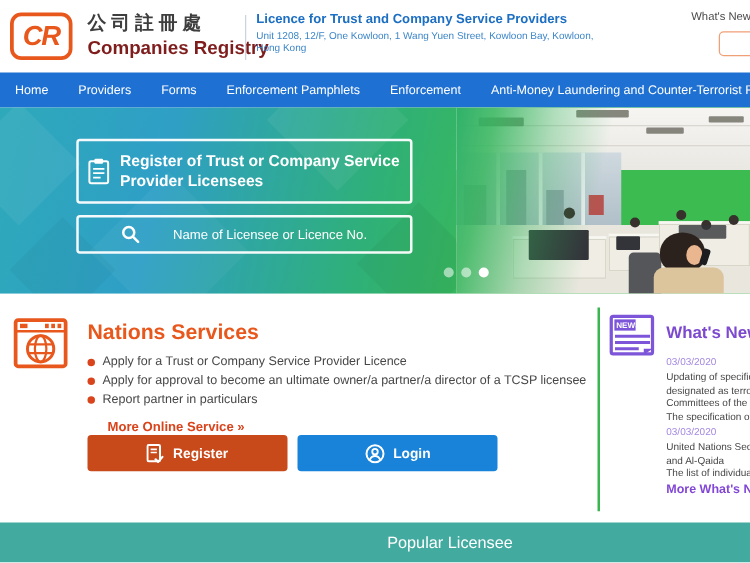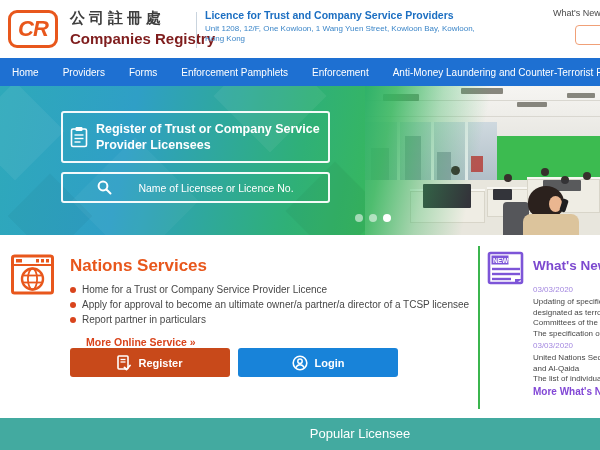--- a/index.html
+++ b/index.html
@@ -206,21 +206,21 @@
     <rect x="36" y="7" width="3" height="3.5" fill="#e8571c"></rect>
     <circle cx="22.5" cy="27" r="10.5" fill="none" stroke="#e8571c" stroke-width="2.4"></circle>
     <ellipse cx="22.5" cy="27" rx="4.6" ry="10.5" fill="none" stroke="#e8571c" stroke-width="1.8"></ellipse>
     <line x1="12" y1="23.5" x2="33" y2="23.5" stroke="#e8571c" stroke-width="1.8"></line>
     <line x1="12" y1="30.5" x2="33" y2="30.5" stroke="#e8571c" stroke-width="1.8"></line>
   </svg>
   <div class="os-title">Nations Services</div>
 
   <div class="bullet" style="top:49px">
     <span class="b-dot"></span>
-    <span>Home for a Trust or Company Service Provider Licence</span>
+    <span>Apply for a Trust or Company Service Provider Licence</span>
   </div>
   <div class="bullet" style="top:64px">
     <span class="b-dot"></span>
     <span>Apply for approval to become an ultimate owner/a partner/a director of a TCSP licensee</span>
   </div>
   <div class="bullet" style="top:79px">
     <span class="b-dot"></span>
     <span>Report partner in particulars</span>
   </div>
 

